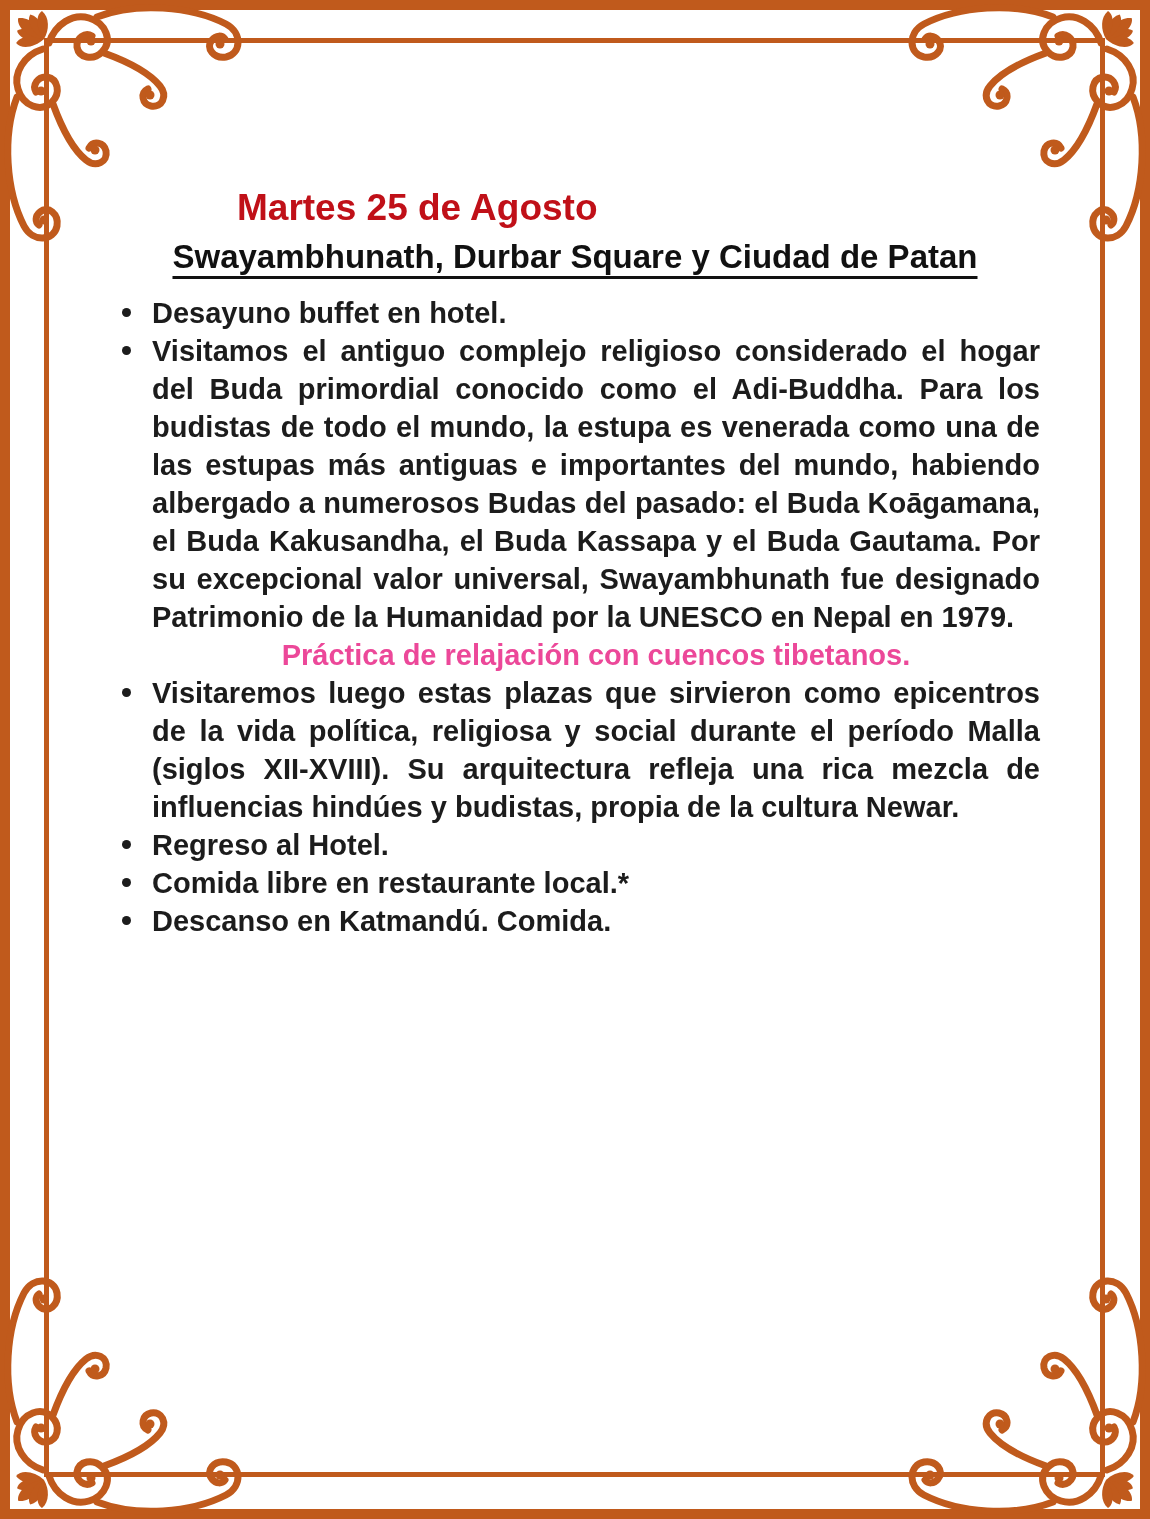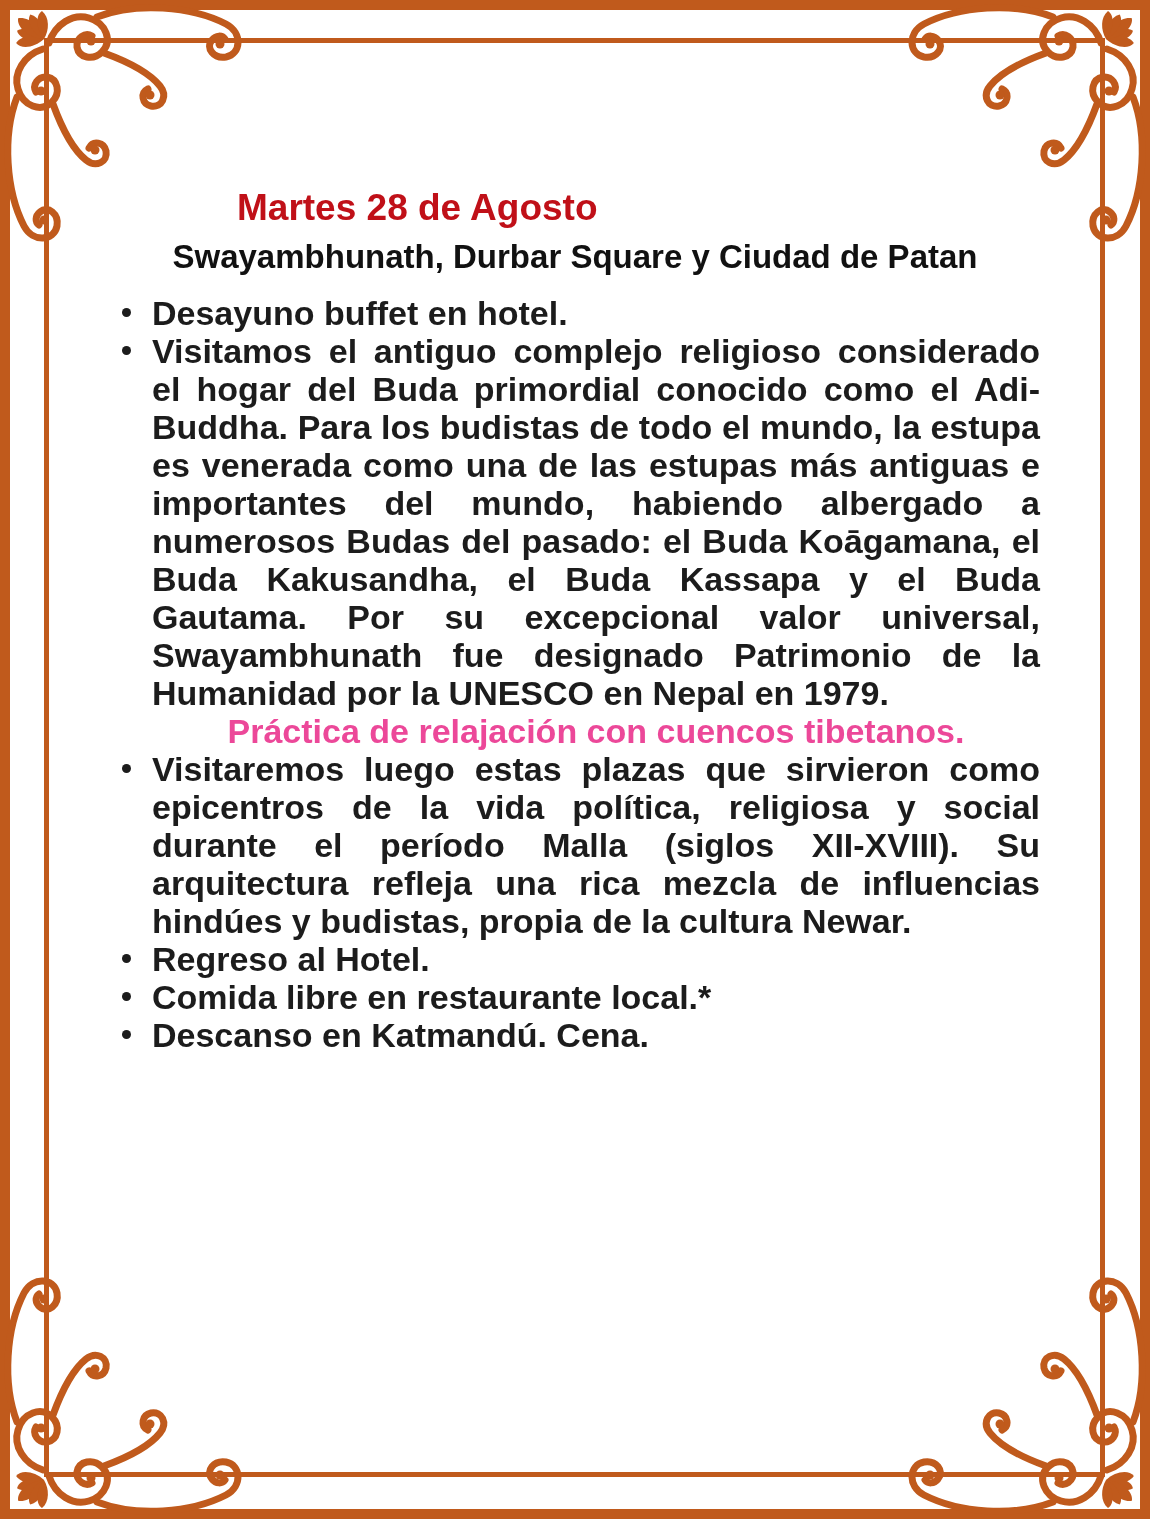--- a/index.html
+++ b/index.html
@@ -39,28 +39,29 @@
   .title {
     margin:186px 0 0 237px;
     font-size:37px; line-height:44px;
     color:#C01018;
   }
   .subtitle {
     margin:4px 110px 0 110px;
     text-align:center;
     font-size:33px; line-height:46px;
     color:#111111;
+    text-decoration:underline;
     text-decoration-thickness:3px;
     text-underline-offset:8px;
   }
   ul.itinerary {
     margin:14px 0 4px 0;
     padding:0 110px 0 152px;
     list-style:none;
-    font-size:34px; line-height:38px;
+    font-size:29px; line-height:38px;
     color:#1C1C1C;
   }
   ul.itinerary li { margin:0; }
   li.bullet { position:relative; text-align:justify; }
   li.bullet::before {
     content:"";
     position:absolute; left:-30px; top:14px;
     width:9px; height:9px; border-radius:50%;
     background:#1C1C1C;
   }
@@ -104,24 +105,24 @@
     <use href="#flourish"></use>
   </svg>
 <svg class="corner bl" viewBox="0 0 280 280">
     <use href="#flourish"></use>
   </svg>
 <svg class="corner br" viewBox="0 0 280 280">
     <use href="#flourish"></use>
   </svg>
 
 <div class="content">
-  <div class="title">Martes 28 de Agosto</div>
+  <div class="title">Martes 25 de Agosto</div>
   <div class="subtitle">Swayambhunath, Durbar Square y Ciudad de Patan</div>
   <ul class="itinerary">
     <li class="bullet">Desayuno buffet en hotel.</li>
     <li class="bullet">Visitamos el antiguo complejo religioso considerado el hogar del Buda primordial conocido como el Adi-Buddha. Para los budistas de todo el mundo, la estupa es venerada como una de las estupas más antiguas e importantes del mundo, habiendo albergado a numerosos Budas del pasado: el Buda Koāgamana, el Buda Kakusandha, el Buda Kassapa y el Buda Gautama. Por su excepcional valor universal, Swayambhunath fue designado Patrimonio de la Humanidad por la UNESCO en Nepal en 1979.</li>
     <li class="red-note">Práctica de relajación con cuencos tibetanos.</li>
     <li class="bullet">Visitaremos luego estas plazas que sirvieron como epicentros de la vida política, religiosa y social durante el período Malla (siglos XII-XVIII). Su arquitectura refleja una rica mezcla de influencias hindúes y budistas, propia de la cultura Newar.</li>
     <li class="bullet">Regreso al Hotel.</li>
     <li class="bullet">Comida libre en restaurante local.*</li>
-    <li class="bullet">Descanso en Katmandú. Cena.</li>
+    <li class="bullet">Descanso en Katmandú. Comida.</li>
   </ul>
 </div>
 
 </body></html>

